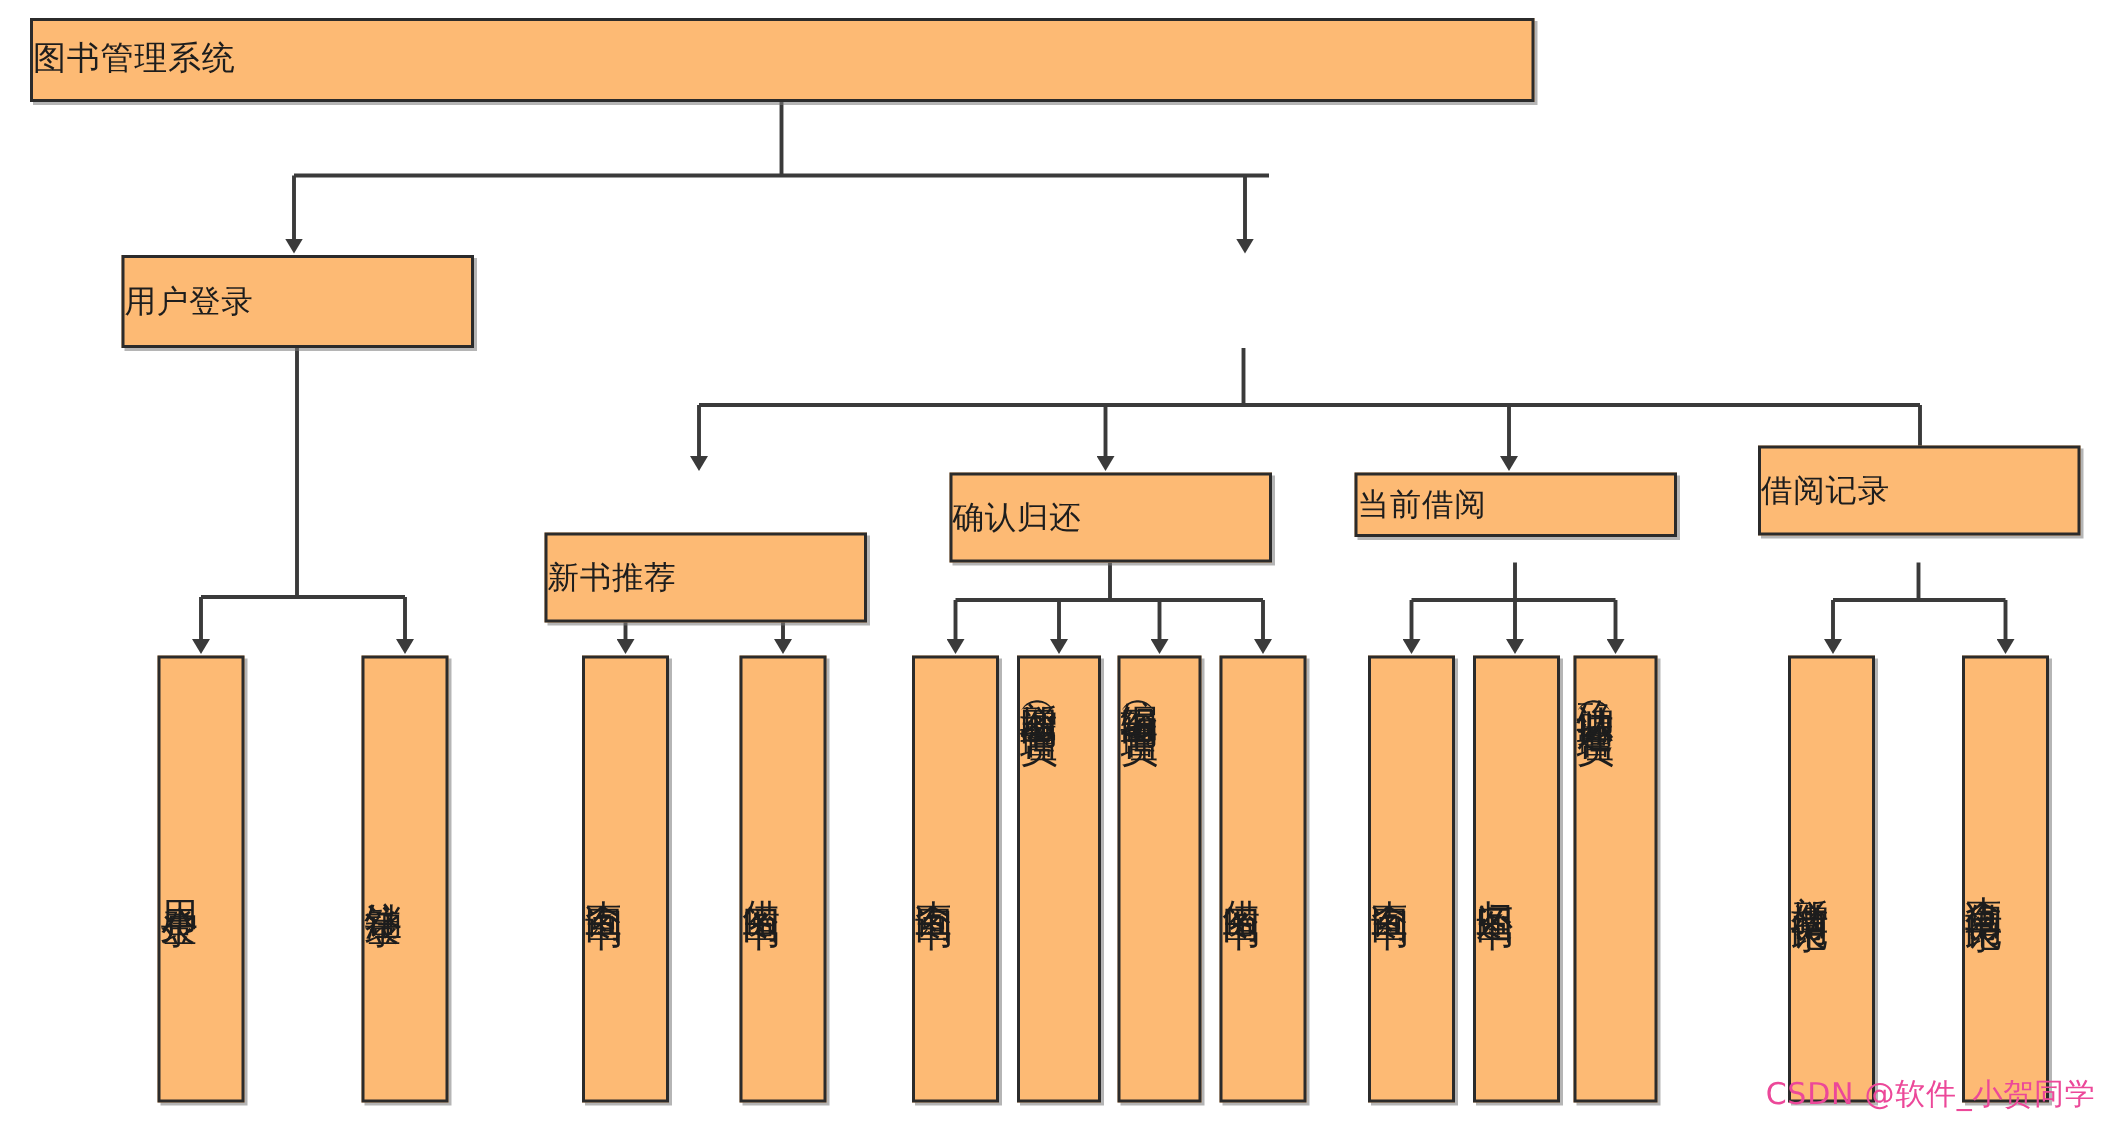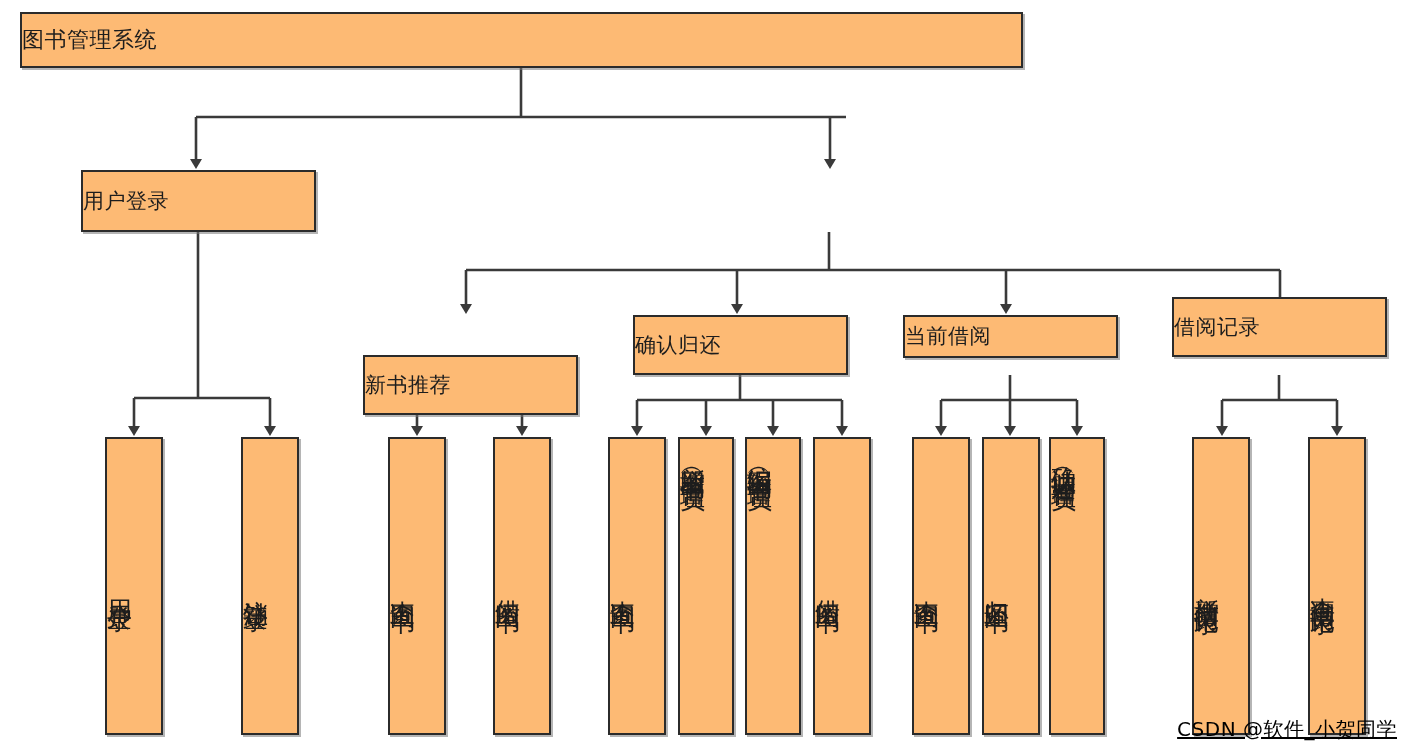--- a/index.html
+++ b/index.html
@@ -60,24 +60,23 @@
   }
   .node.vert.mid {
     align-items: center;
     padding-top: 0;
   }
   #watermark {
     position: absolute;
     right: 8px;
     bottom: 4px;
     font-size: 20px;
-    color: #000000;
+    color: #ec4899;
     letter-spacing: 0.5px;
     white-space: nowrap;
-    text-decoration: underline;
   }
 </style>
 </head>
 <body>
 
 <div id="canvas">
 
   <svg id="wires" viewBox="0 0 1405 747" xmlns="http://www.w3.org/2000/svg">
     <defs>
       <marker id="arrow" markerWidth="10" markerHeight="12" refX="1" refY="6" orient="auto" markerUnits="userSpaceOnUse">

